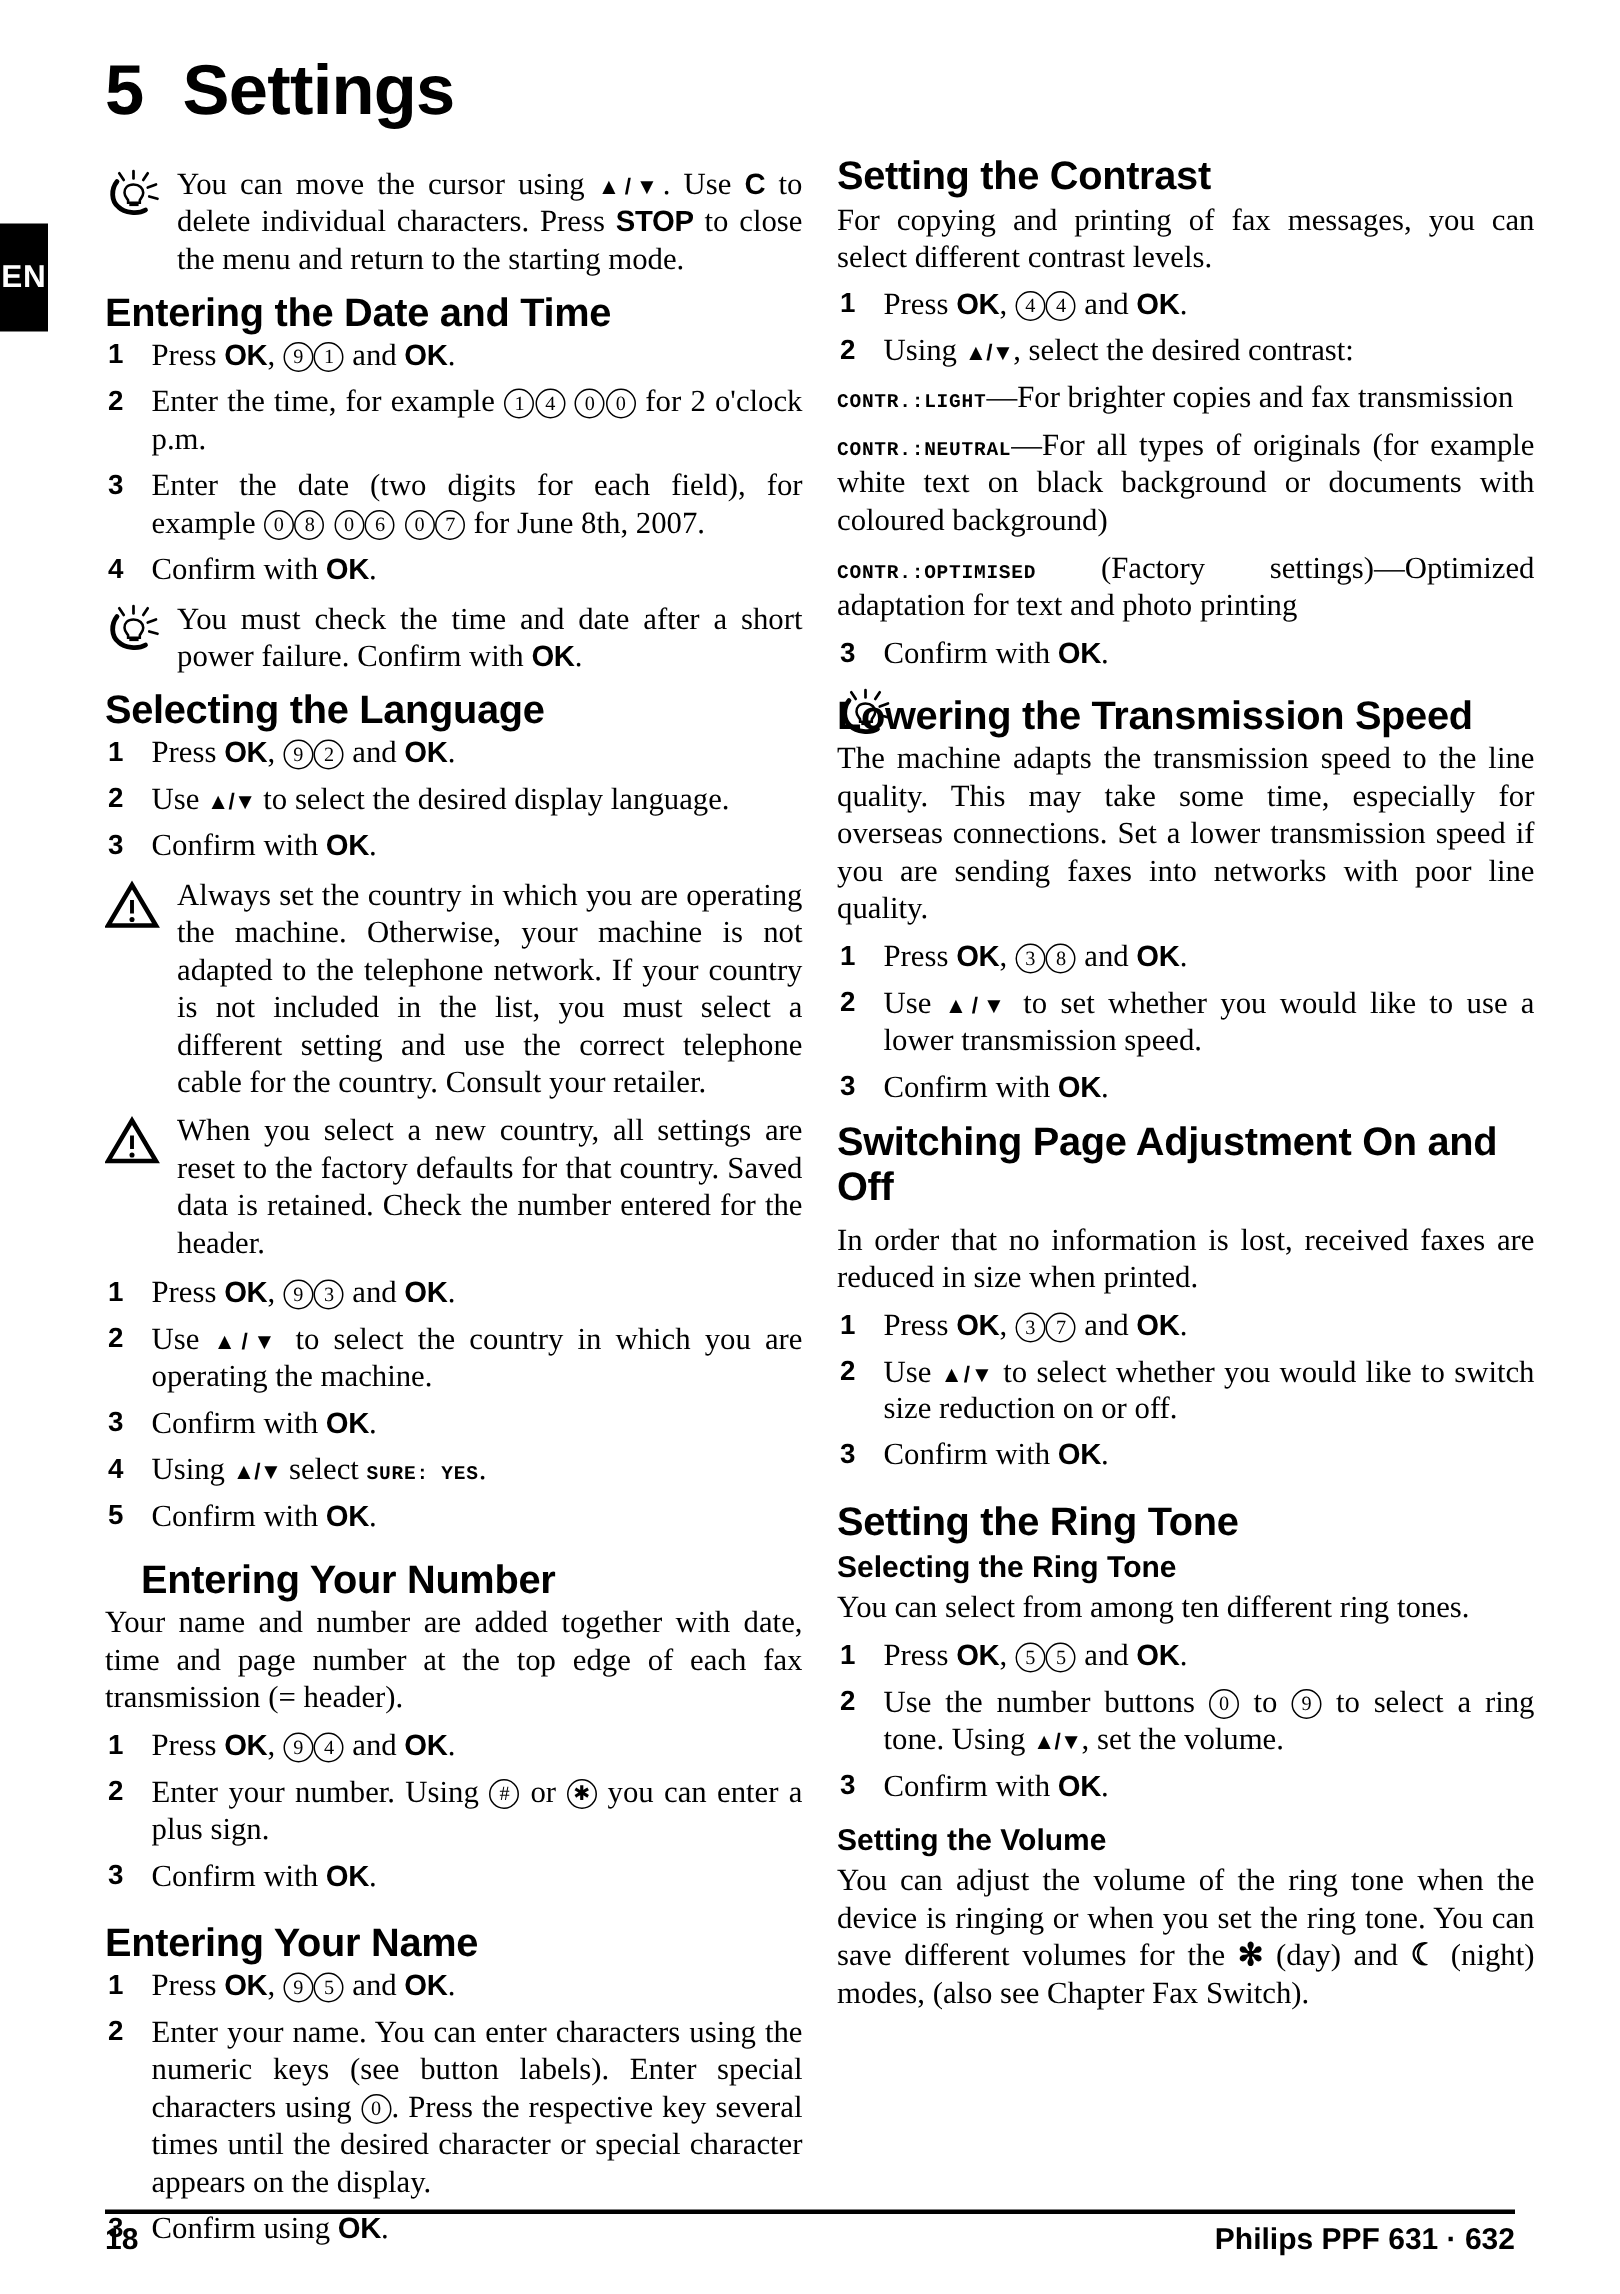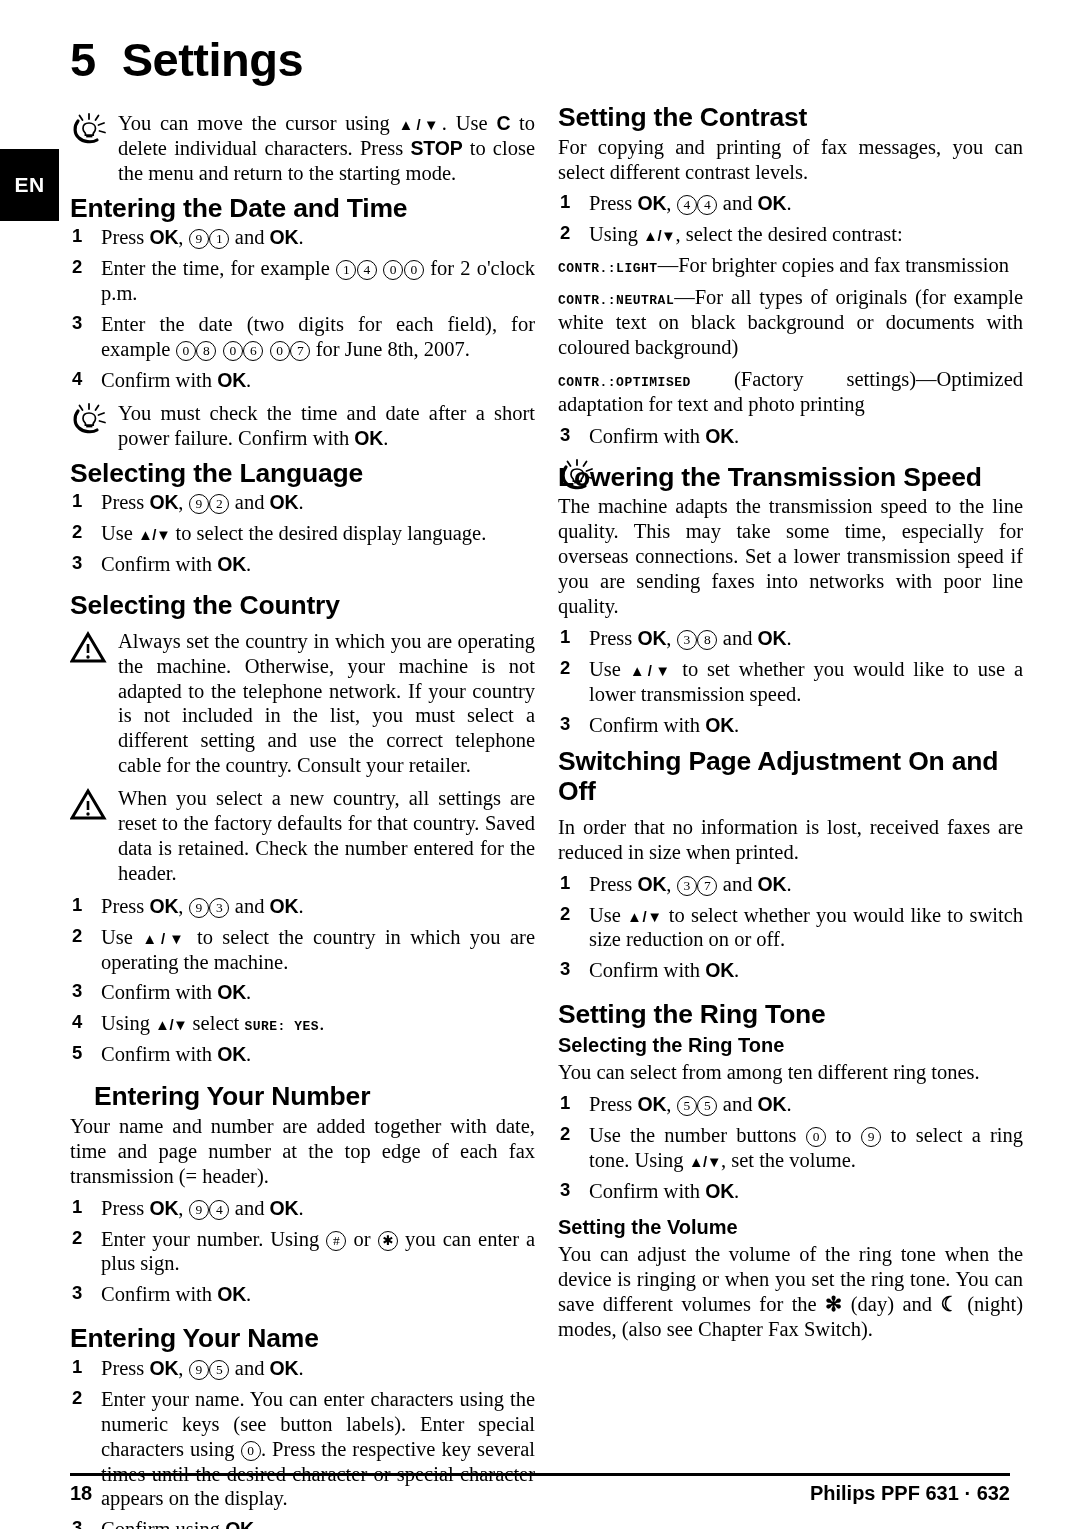--- a/index.html
+++ b/index.html
@@ -15,21 +15,21 @@
     font-family: "Liberation Serif", serif;
     color: #000000;
     overflow: hidden;
   }
 
   
   .lang-tab {
     position: absolute;
     left: 0px;
     top: 149px;
-    width: 59px;
+    width: 32px;
     height: 72px;
     background: #000000;
     color: #ffffff;
     font-family: "Liberation Sans", sans-serif;
     font-weight: bold;
     font-size: 21px;
     letter-spacing: 0.5px;
     display: flex;
     align-items: center;
     justify-content: center;
@@ -244,21 +244,20 @@
     <div class="step">
       <span class="n">1</span><span>Press </span><b class="key">OK</b><span>, </span><span class="ckey">9</span><span class="ckey">2</span><span> and </span><b class="key">OK</b><span>.</span>
     </div>
     <div class="step">
       <span class="n">2</span><span>Use </span><b class="ud">▲/▼</b><span> to select the desired display language.</span>
     </div>
     <div class="step">
       <span class="n">3</span><span>Confirm with </span><b class="key">OK</b><span>.</span>
     </div>
 
-    <h2 class="sect" style="margin-top:14px;">Selecting the Country</h2>
 
     <div class="note">
       <span class="ico">
         <svg viewBox="0 0 40 34" width="40" height="34" aria-hidden="true">
           <path d="M18,4 L34,31 L2,31 Z" fill="none" stroke="#000" stroke-width="3"></path>
           <line x1="18" y1="14" x2="18" y2="23" stroke="#000" stroke-width="2.6"></line>
           <circle cx="18" cy="27" r="1.7" fill="#000"></circle>
         </svg>
       </span>
       <span>Always set the country in which you are operating the machine. Otherwise, your machine is not adapted to the telephone network. If your country is not included in the list, you must select a different setting and use the correct telephone cable for the country. Consult your retailer.</span>

